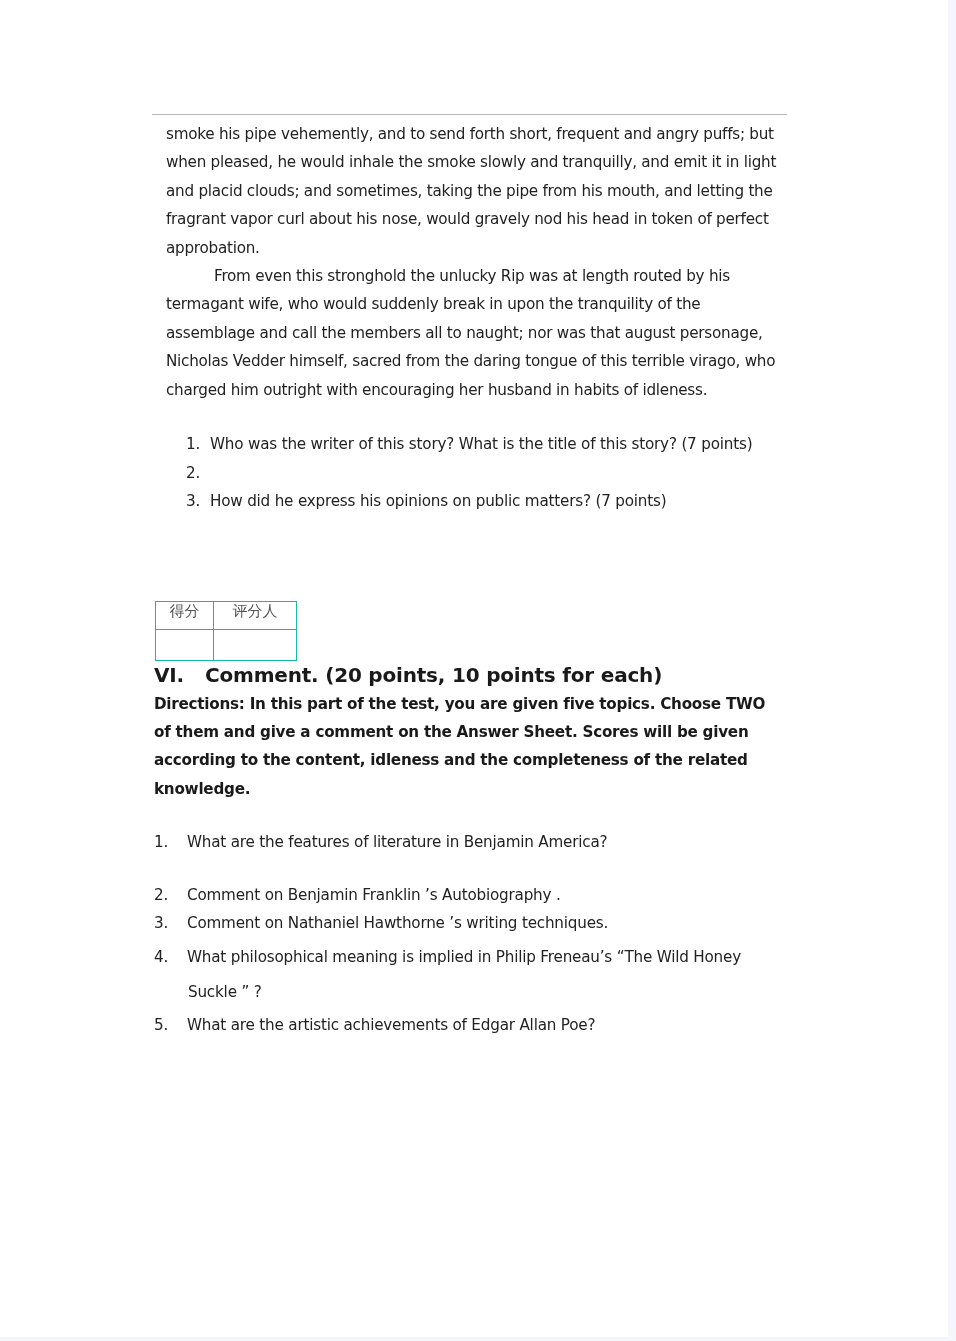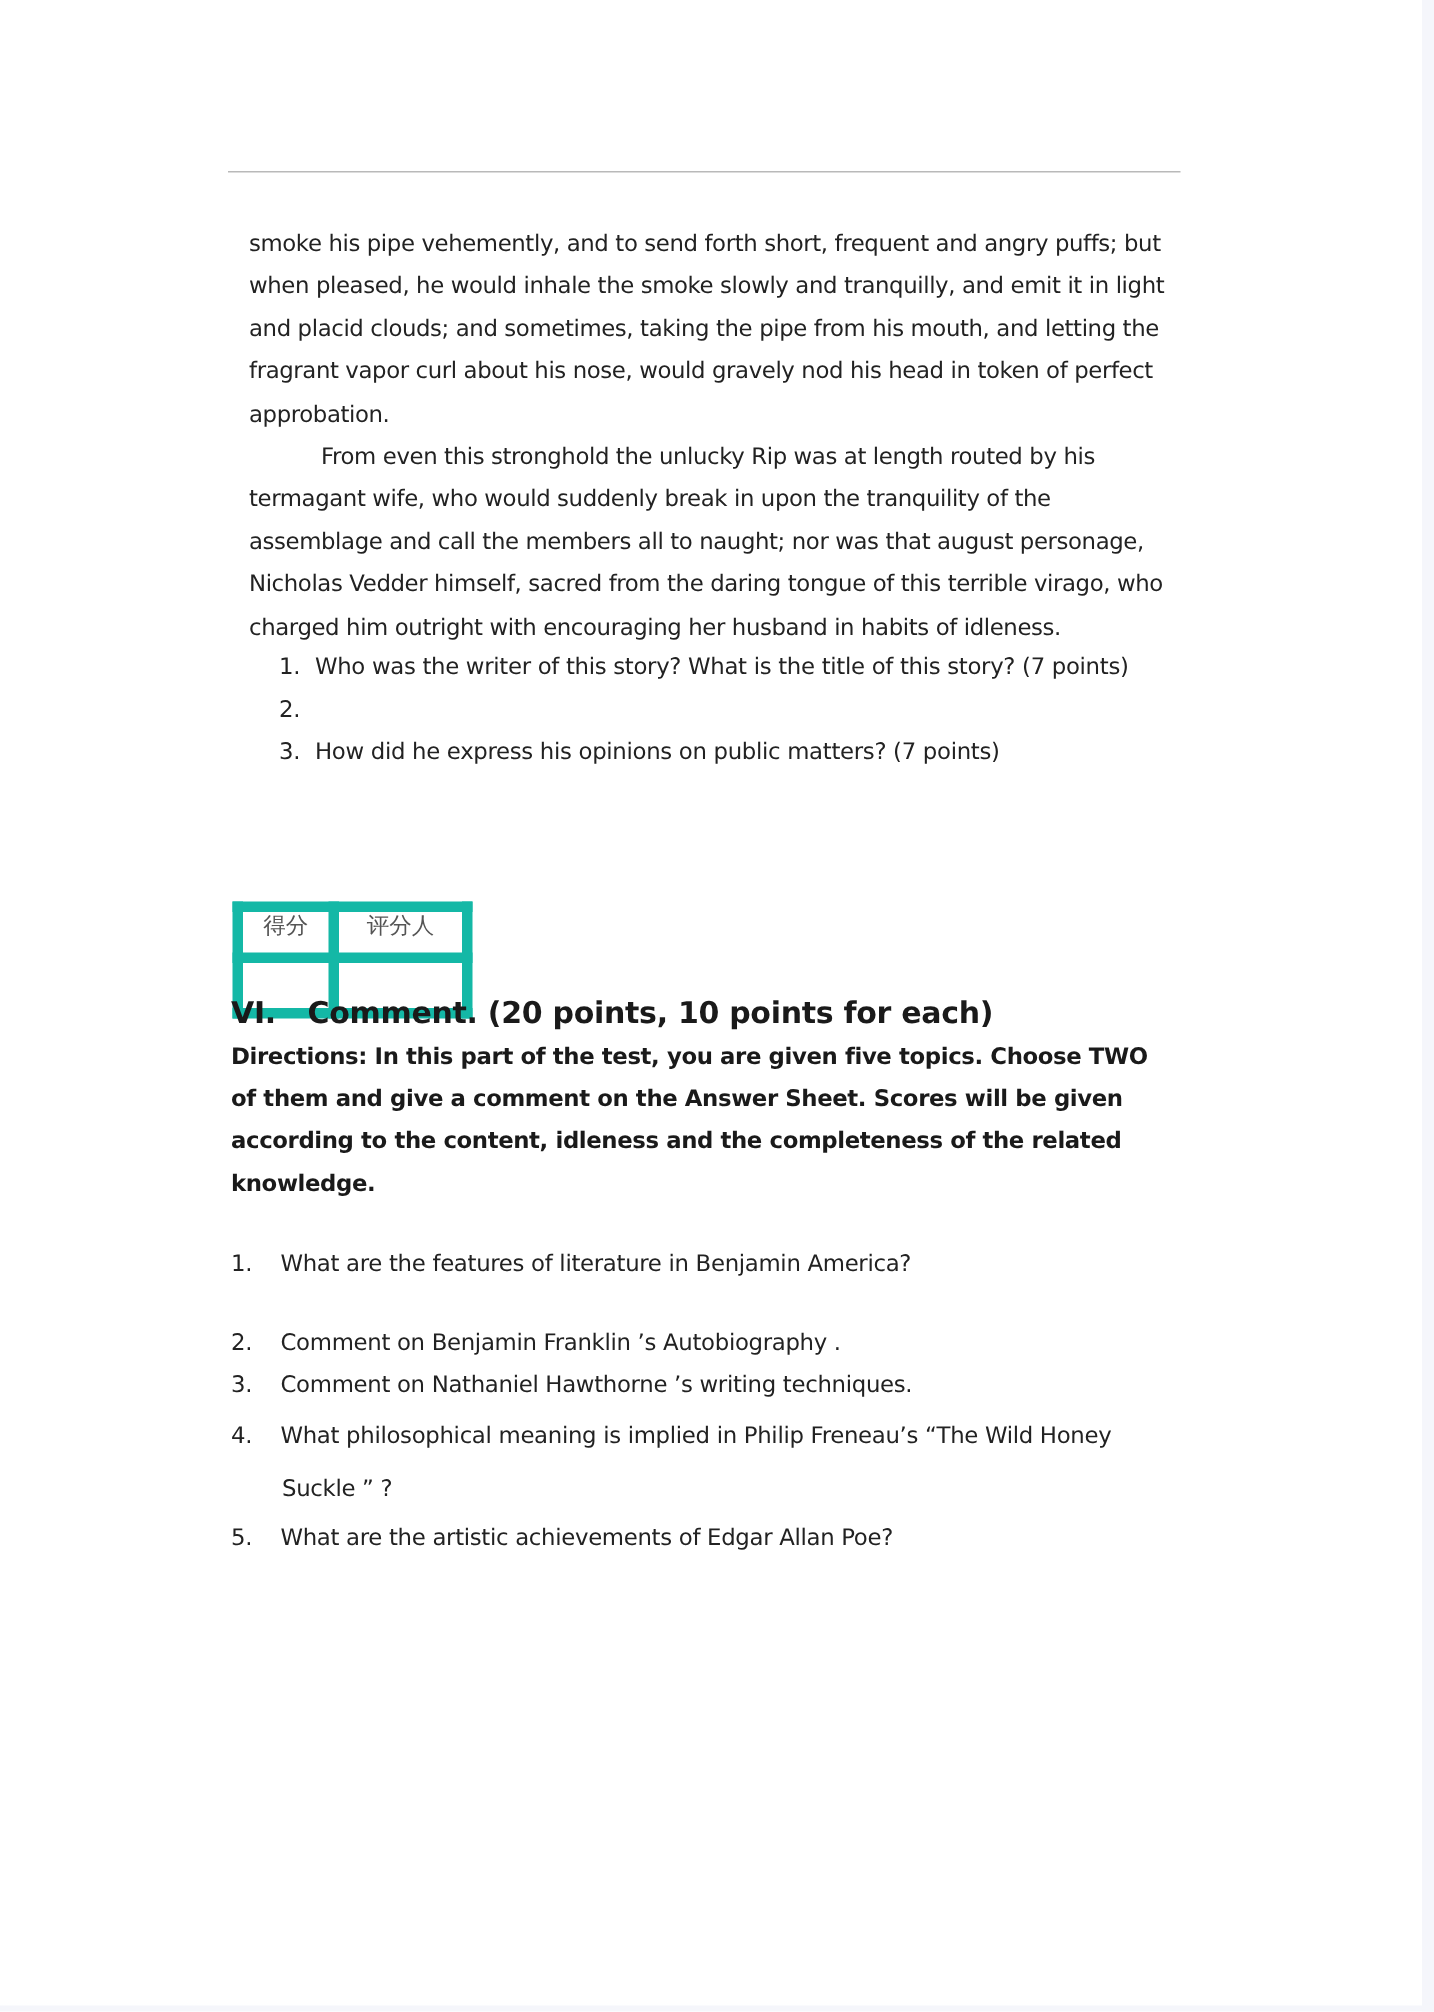--- a/index.html
+++ b/index.html
@@ -6,30 +6,30 @@
     body {
       width: 956px; height: 1341px; position: relative; overflow: hidden;
       background: #ffffff;
       font-family: "DejaVu Sans", sans-serif;
       color: #1a1a1a;
     }
     .right-strip { position: absolute; left: 948px; top: 0; width: 8px; height: 1341px; background: #f5f6fb; }
     .bottom-strip { position: absolute; left: 0; top: 1337px; width: 956px; height: 4px; background: #f5f6fb; }
     .header-rule { position: absolute; left: 152px; top: 114px; width: 635px; height: 1px; background: #b9b9b9; }
 
-    .passage { position: absolute; left: 166px; top: 120px; width: 625px; font-size: 15.2px; line-height: 28.4px; letter-spacing: -0.25px; color: #222; margin-top: 28px; }
+    .passage { position: absolute; left: 166px; top: 120px; width: 625px; font-size: 15.2px; line-height: 28.4px; letter-spacing: -0.25px; color: #222; }
     .passage p { margin: 0; }
     .passage p.indent { text-indent: 48px; }
 
     .questions { position: absolute; left: 186px; top: 430px; width: 600px; margin: 0; padding: 0; list-style: none; font-size: 15.2px; line-height: 28.6px; letter-spacing: -0.2px; color: #222; }
     .questions li { display: flex; }
     .questions .num { width: 24px; flex: none; }
 
     .score-table { position: absolute; left: 155px; top: 601px; border-collapse: collapse; font-family: "DejaVu Serif", serif; font-size: 15px; color: #555; }
-    .score-table td { border: 7px solid #14b8a6; height: 27px; padding: 0; text-align: center; vertical-align: top; }
+    .score-table td { border: 1px solid #14b8a6; height: 27px; padding: 0; text-align: center; vertical-align: top; }
     .score-table td.c1 { width: 57px; }
     .score-table td.c2 { width: 82px; }
     .score-table tr.empty td { height: 30px; }
 
     .section-head { position: absolute; left: 154px; top: 663px; font-size: 20px; font-weight: bold; letter-spacing: -0.2px; color: #1a1a1a; }
     .section-head .roman { display: inline-block; width: 51px; }
     .directions { position: absolute; left: 154px; top: 690px; width: 620px; font-size: 15.2px; line-height: 28.2px; font-weight: bold; letter-spacing: -0.25px; color: #1a1a1a; margin: 0; }
 
     .topic { position: absolute; left: 154px; font-size: 15.2px; letter-spacing: -0.2px; color: #222; display: flex; }
     .topic .num { width: 33px; flex: none; }

